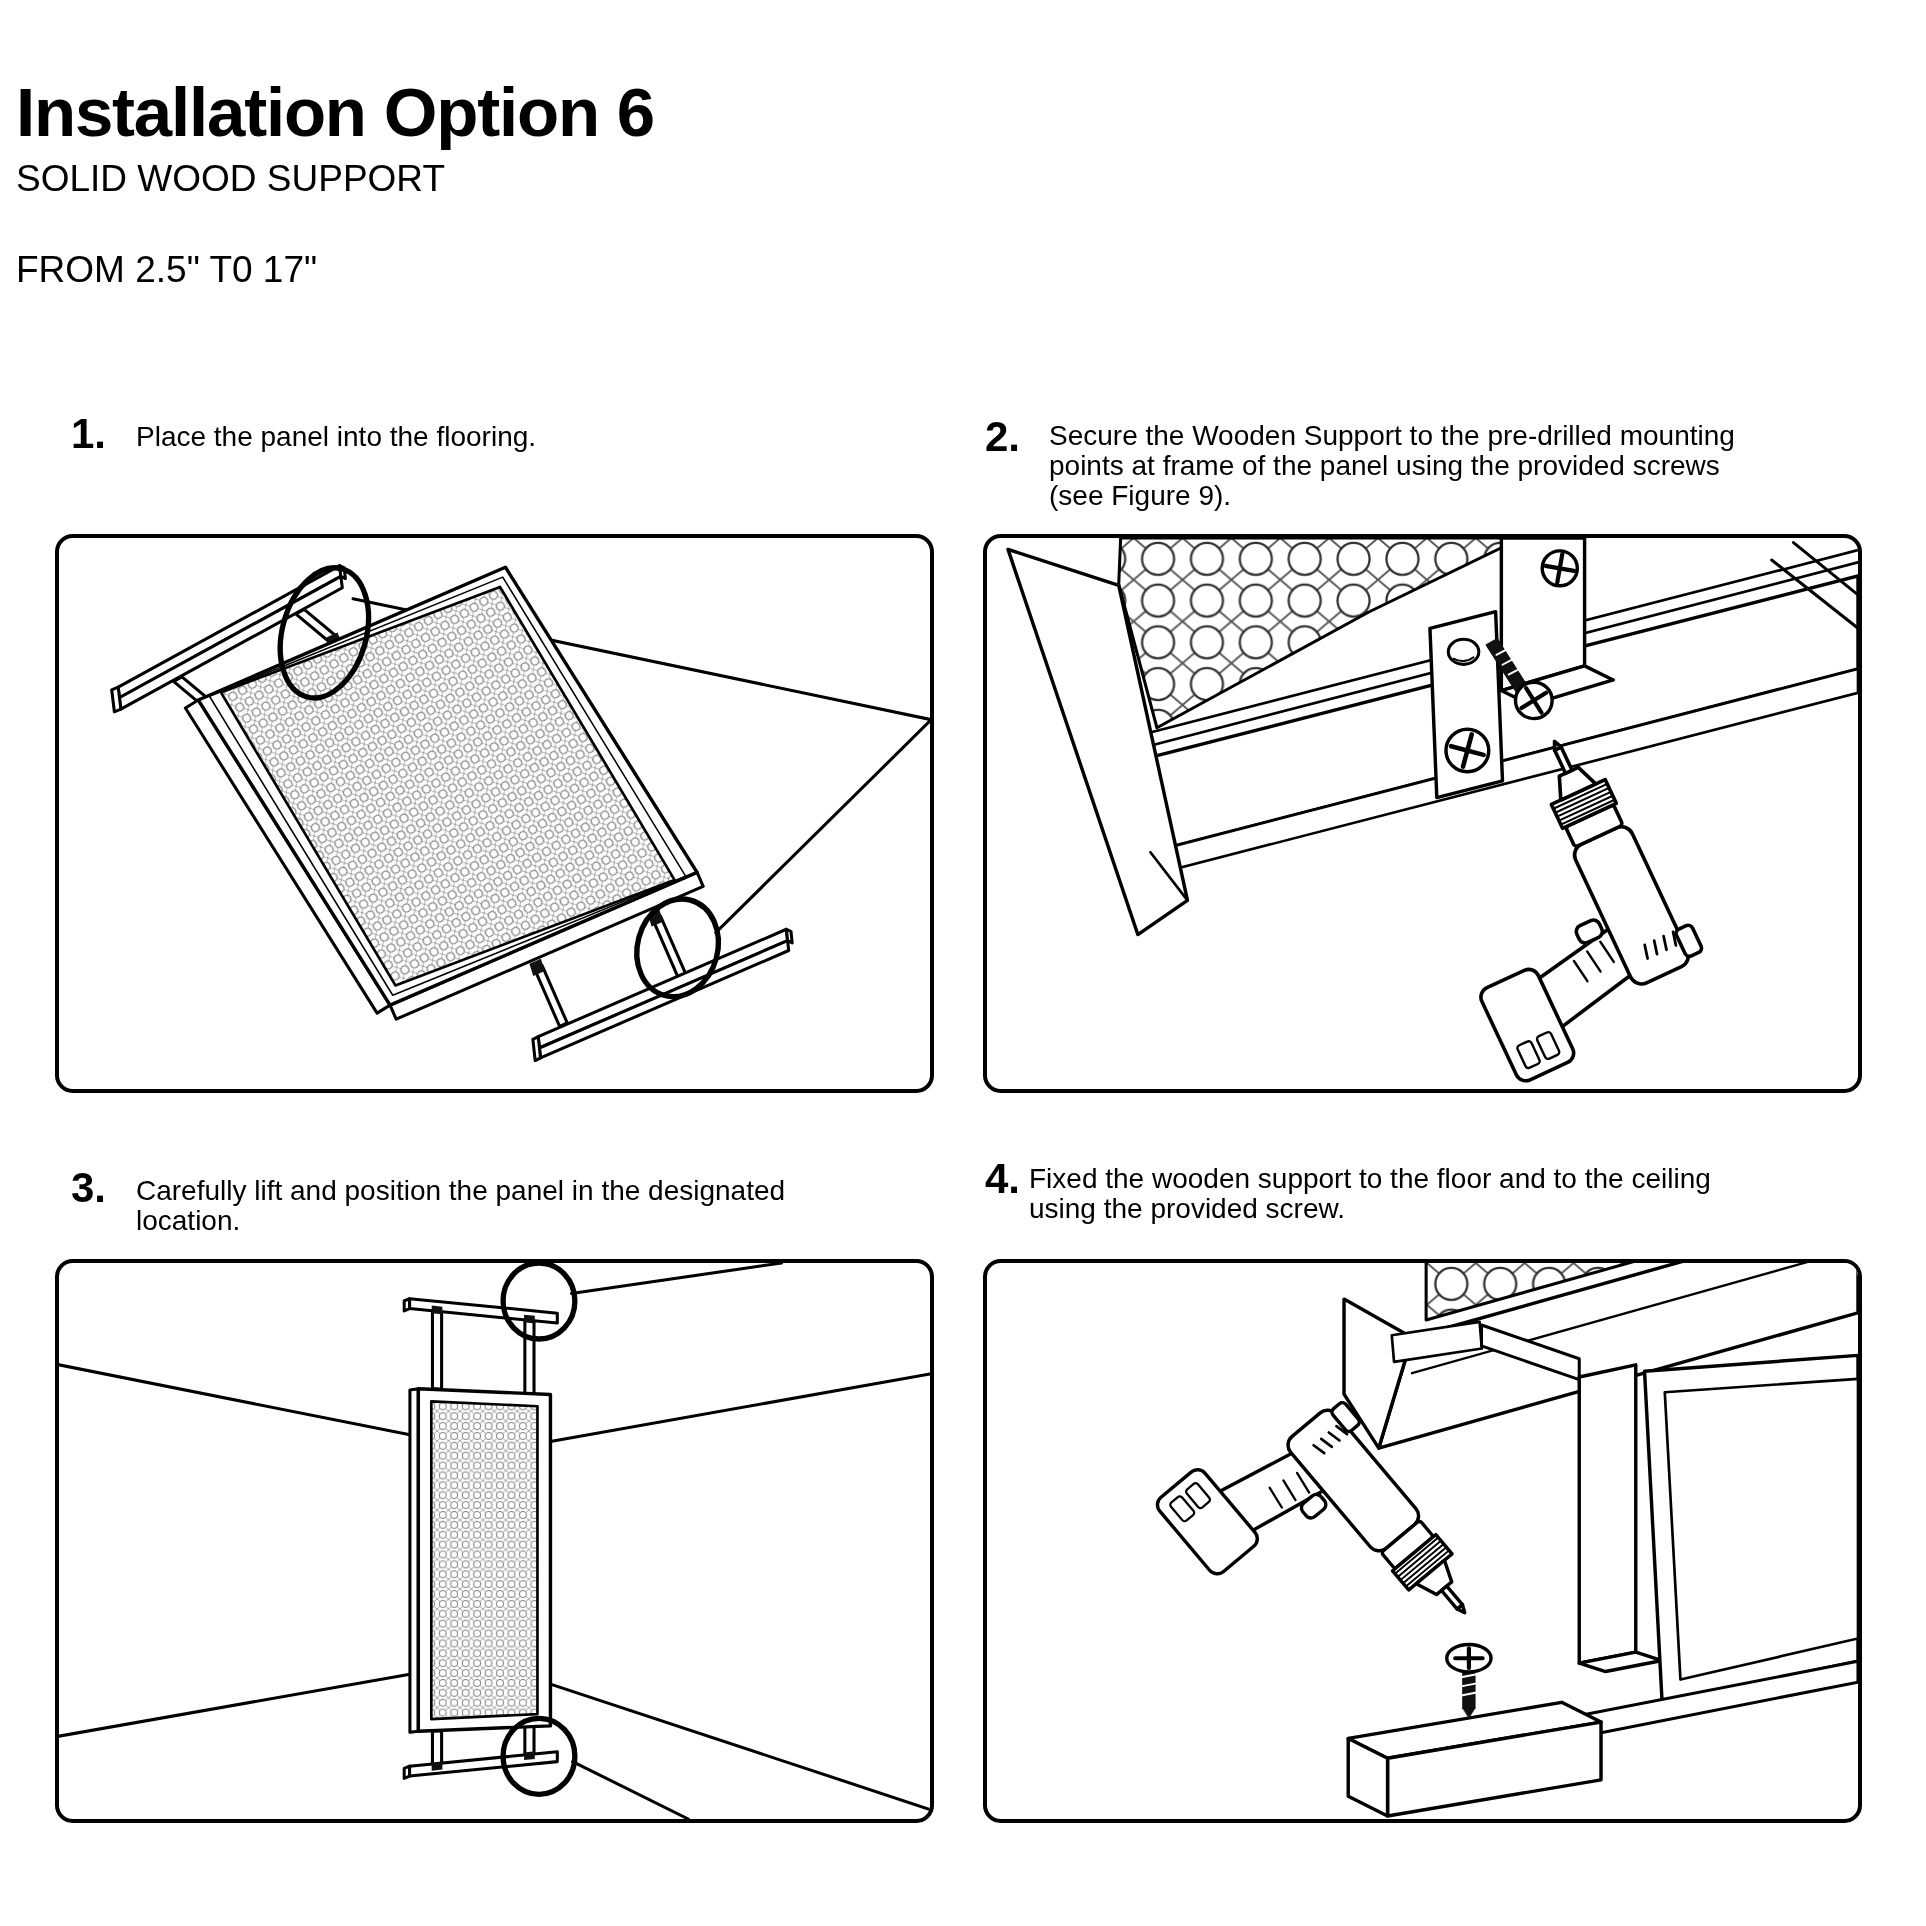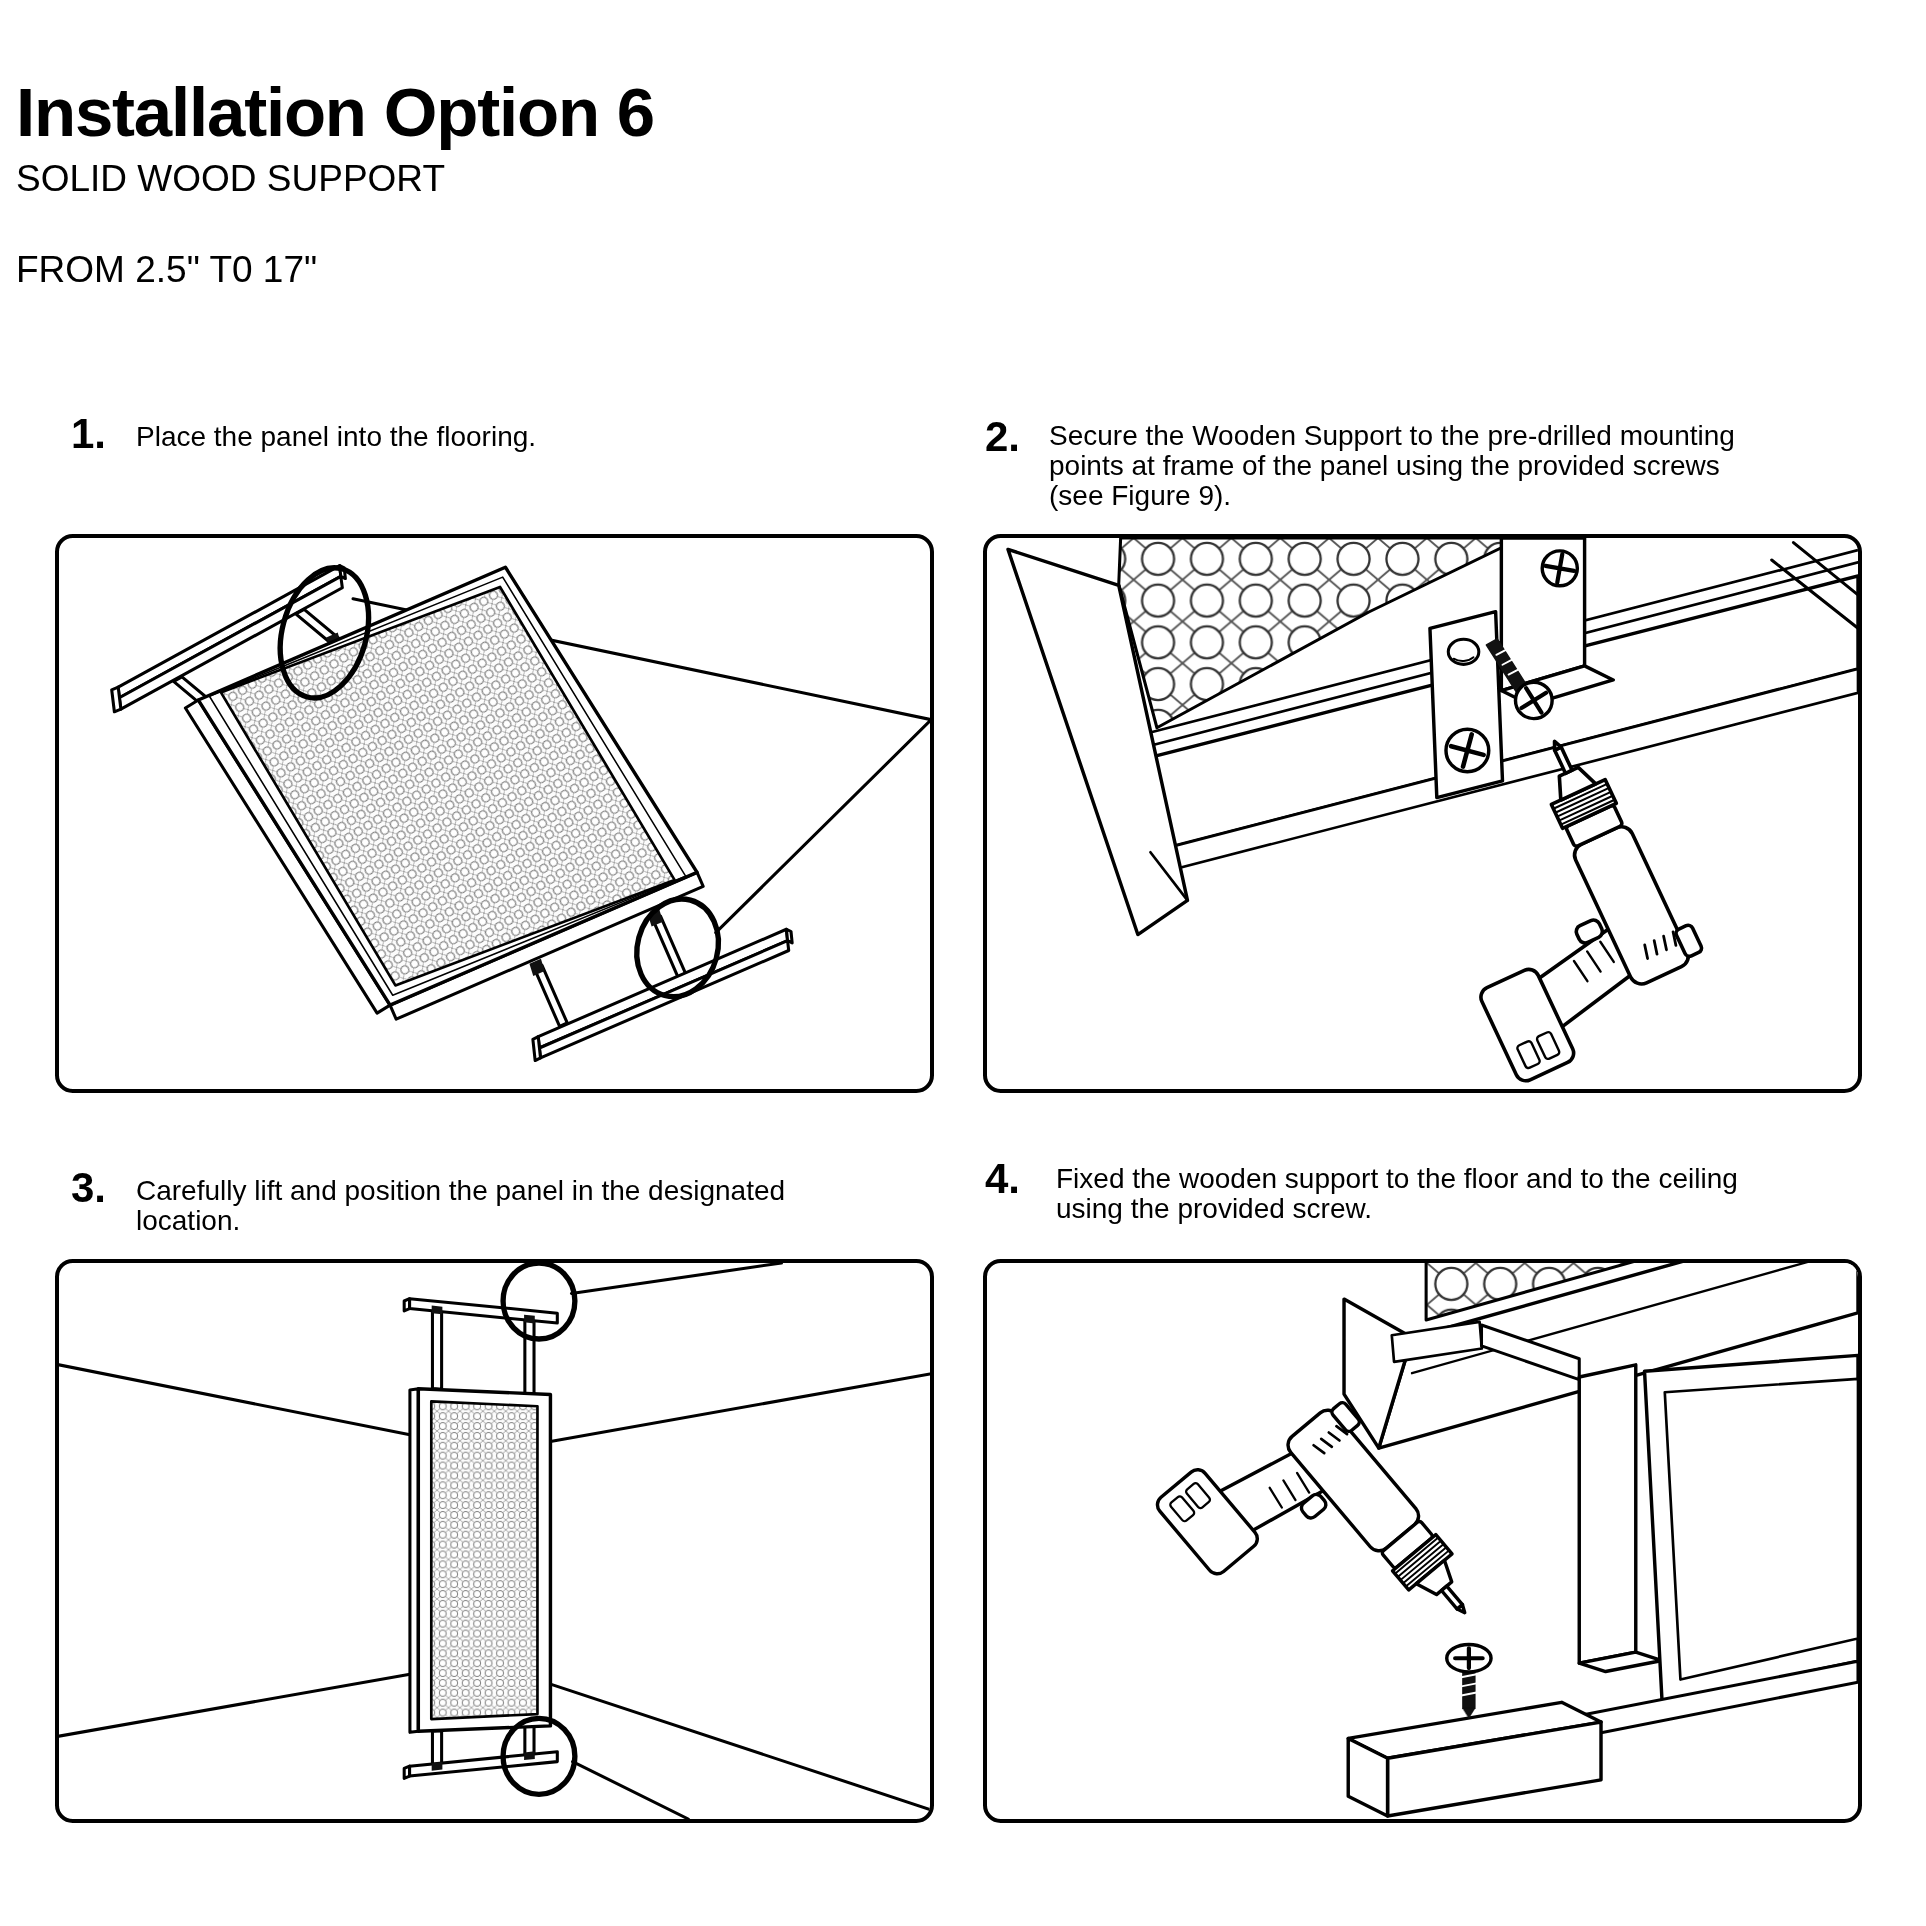--- a/index.html
+++ b/index.html
@@ -17,21 +17,21 @@
     box-sizing:border-box;background:#fff;overflow:hidden;
   }
   .fig-box svg{display:block;width:100%;height:100%;}
   #fig1{left:55px;top:534px;width:879px;height:559px;}
   #fig2{left:983px;top:534px;width:879px;height:559px;}
   #fig3{left:55px;top:1259px;width:879px;height:564px;}
   #fig4{left:983px;top:1259px;width:879px;height:564px;}
   #step1-num{left:71px;top:413px;} #step1-text{left:136px;top:422px;width:790px;}
   #step2-num{left:985px;top:416px;} #step2-text{left:1049px;top:421px;width:821px;}
   #step3-num{left:71px;top:1167px;} #step3-text{left:136px;top:1176px;width:801px;}
-  #step4-num{left:985px;top:1158px;} #step4-text{left:1056px;top:1164px;width:821px;}
+  #step4-num{left:985px;top:1158px;} #step4-text{left:1029px;top:1164px;width:821px;}
 </style>
 </head>
 <body>
 
 <div id="canvas">
 
   <div class="header">
     <div class="title">Installation Option 6</div>
     <div class="subtitle"><span>SOLID WOOD SUPPORT</span><br>
     <span>FROM 2.5" T0 17"</span></div>

